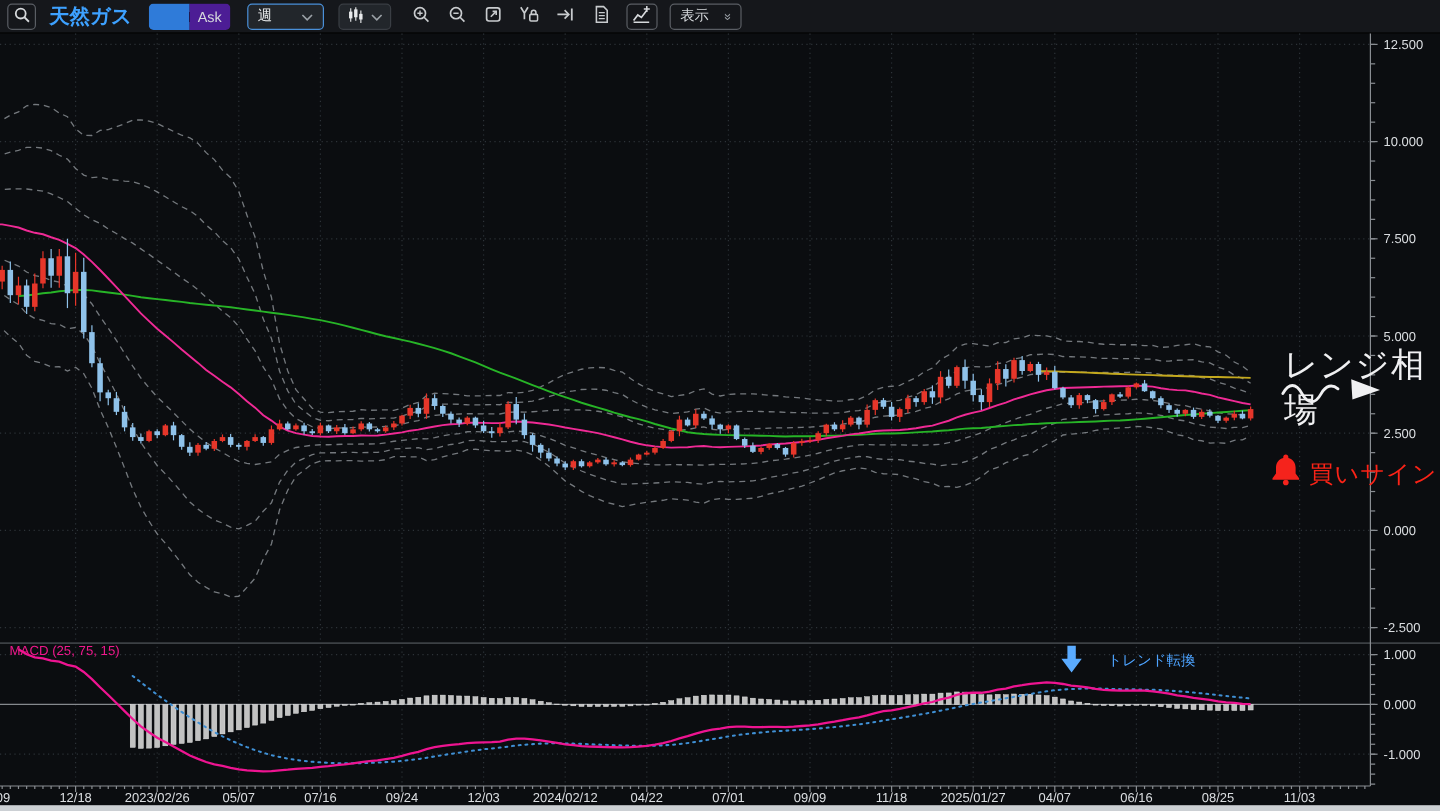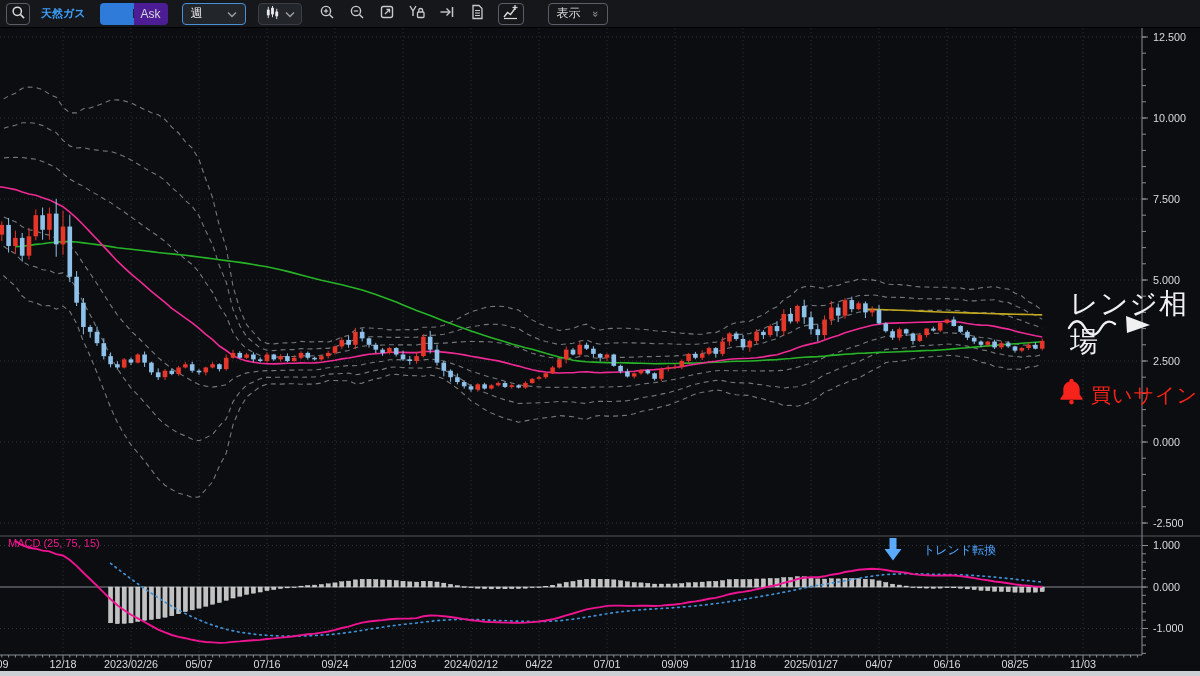--- a/index.html
+++ b/index.html
@@ -8,36 +8,36 @@
   .app { position:relative; width:1200px; height:676px; background:#0b0d10; }
 
   
   .toolbar { position:absolute; top:0; left:0; width:1200px; height:28px;
     background:#15171b; border-bottom:1px solid #000;
     display:flex; align-items:center; }
   .tb-btn { height:22px; display:flex; align-items:center; justify-content:center;
     background:transparent; border:1px solid #5a5e64; border-radius:4px;
     color:#d6d9dc; cursor:pointer; }
   .search-btn { width:24px; margin-left:6px; }
-  .symbol { margin-left:11px; color:#3da1ff; font-size:11px; font-weight:bold; }
+  .symbol { margin-left:11px; color:#3da1ff; font-size:17px; font-weight:bold; }
   .seg { display:flex; margin-left:14px; border-radius:4px; overflow:hidden; height:22px; }
   .seg button { border:0; width:34px; font-size:12px; cursor:pointer; }
   .seg .bid { background:#2f7bd9; color:#000000; font-weight:bold;padding-left:33px; }
   .seg .ask { background:#4c1d95; color:#d6d9dc; }
   .dd { height:22px; display:flex; align-items:center; background:#22262b;
     border-radius:4px; color:#e8eaec; font-size:12px; cursor:pointer; }
   .dd-timeframe { margin-left:14px; width:64px; border:1px solid #4a90d9; padding:0 8px;
     justify-content:space-between; }
   .dd-charttype { margin-left:12px; width:44px; border:1px solid #3a3e44; padding:0 6px;
     justify-content:space-between; }
   .icon-group { display:flex; align-items:center; gap:8px; margin-left:14px; }
   .icon-btn { width:22px; height:22px; display:flex; align-items:center; justify-content:center;
     background:transparent; border:0; cursor:pointer; }
   .indicator-btn { margin-left:10px; width:26px; }
-  .display-btn { margin-left:24px; padding:0 8px; font-size:12px; gap:12px; }
+  .display-btn { margin-left:10px; padding:0 8px; font-size:12px; gap:12px; }
   .rot90 { display:inline-block; transform:rotate(90deg); font-size:11px; color:#9aa0a6; }
 
   
   #chart { position:absolute; top:0; left:0; }
   .legend { position:absolute; left:8px; top:41px; z-index:5; }
   .legend div { font-size:10.5px; line-height:13.6px; letter-spacing:.3px; }
   .macd-label { position:absolute; left:8px; top:537px; font-size:11px; color:#f0188c; z-index:5; }
 
   
   .anno { position:absolute; z-index:6; }

